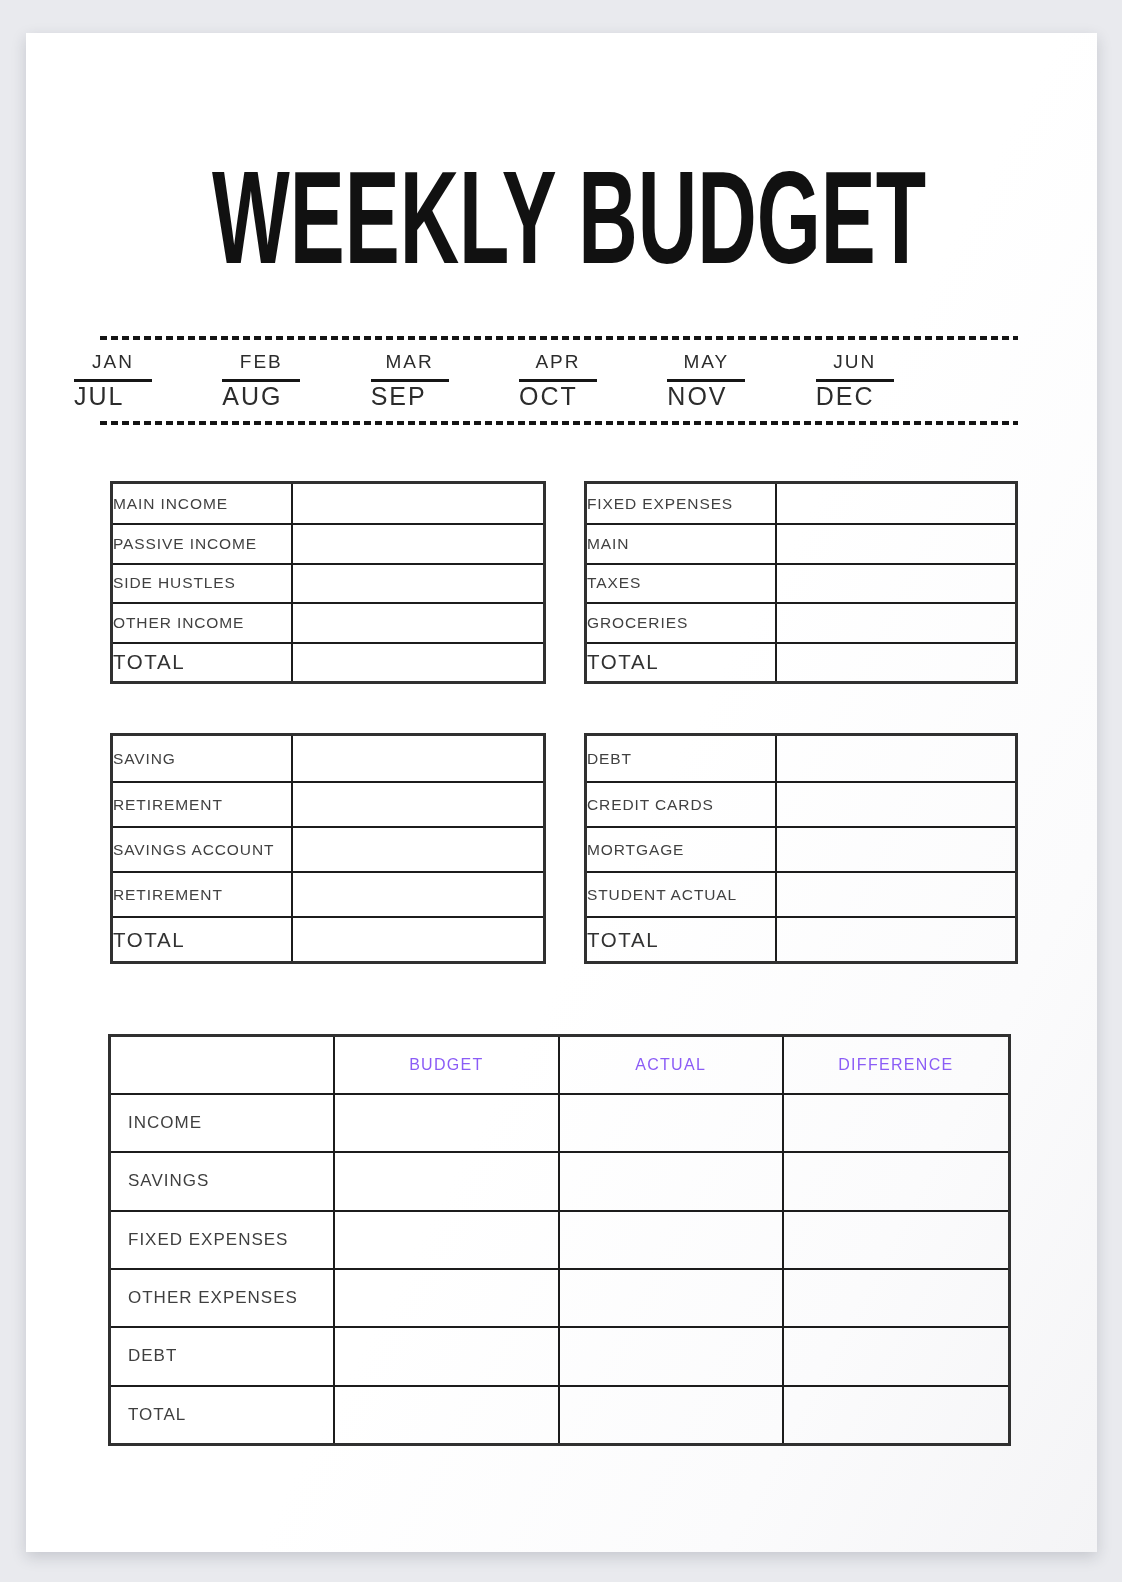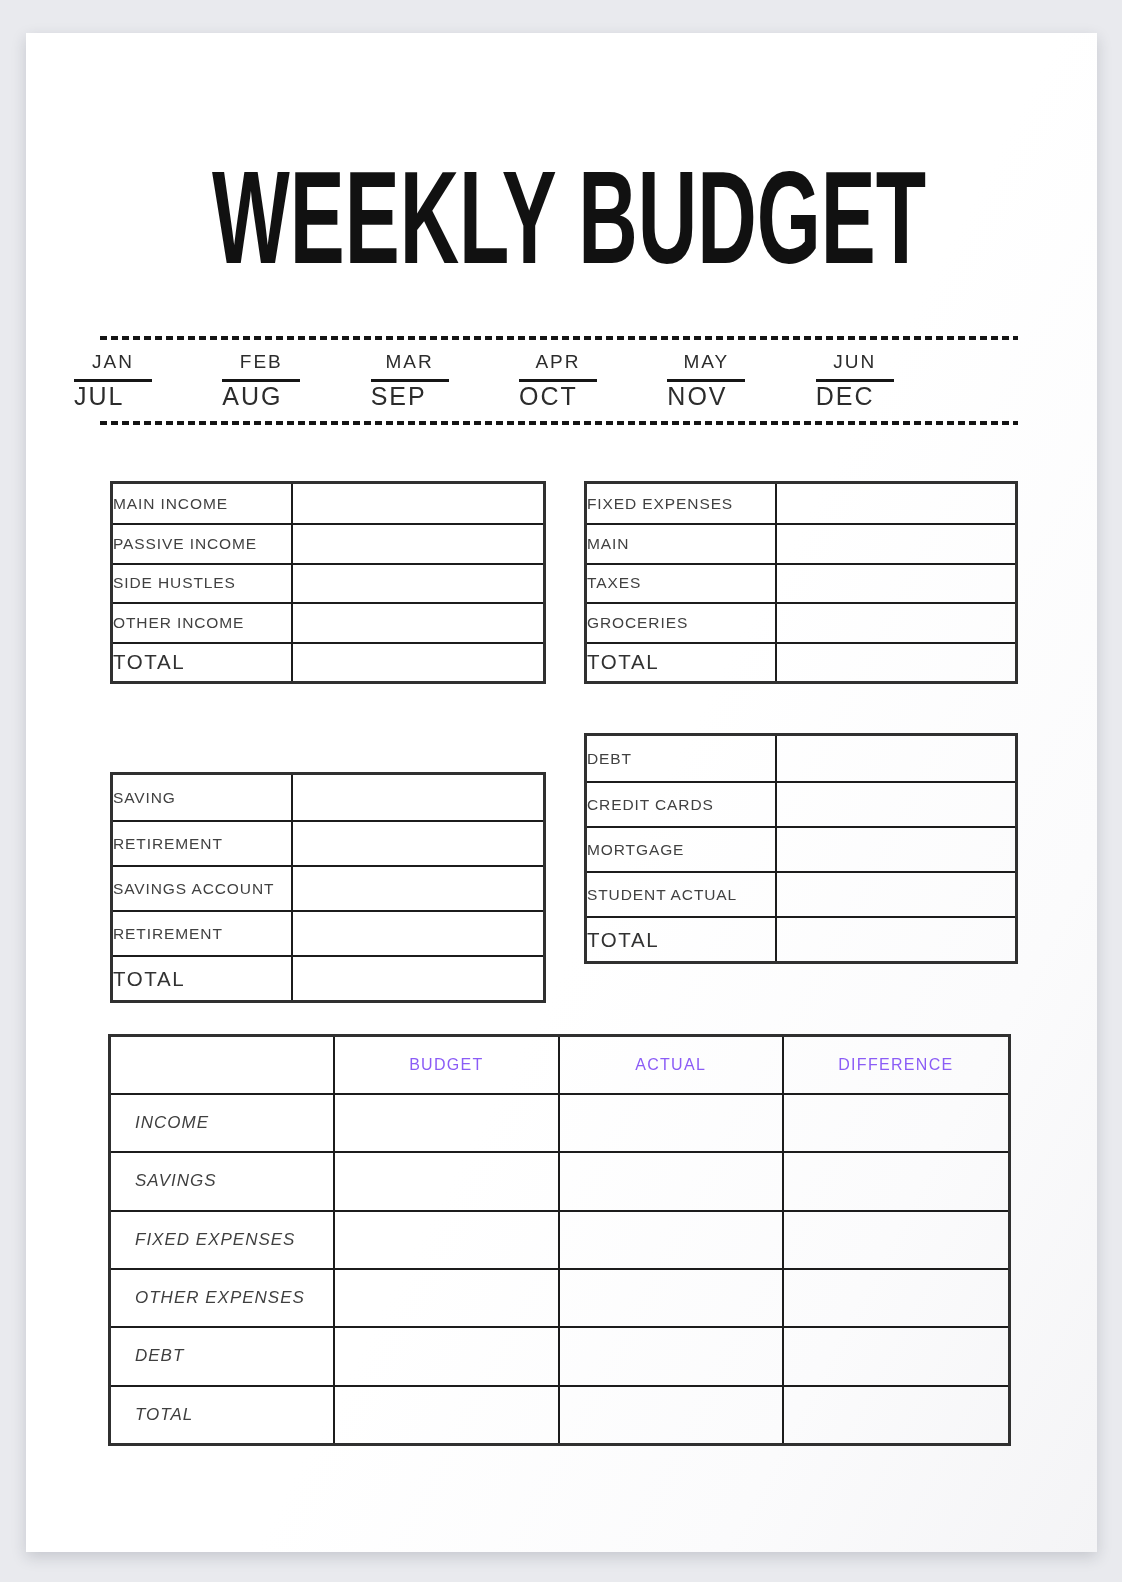--- a/index.html
+++ b/index.html
@@ -32,21 +32,21 @@
   }
   .month-bottom{
     font-size:25px;letter-spacing:2px;color:#2c2c2c;text-align:center;
   }
   .mini-table{
     position:absolute;box-sizing:border-box;border:3px solid #303030;background:transparent;
     display:grid;grid-template-rows:repeat(5,1fr);
   }
   #t-income{left:110px;top:481px;width:436px;height:203px;}
   #t-fixed{left:584px;top:481px;width:434px;height:203px;}
-  #t-savings{left:110px;top:772px;width:436px;height:231px;}
+  #t-savings{left:110px;top:733px;width:436px;height:231px;}
   #t-debt{left:584px;top:733px;width:434px;height:231px;}
   .mini-row{display:grid;grid-template-columns:180px 1fr;border-top:2px solid #1c1c1c;min-height:0;}
   .mini-table.right .mini-row{grid-template-columns:190px 1fr;}
   .mini-row:first-child{border-top:none;}
   .mini-row .lbl{
     border-right:2px solid #1c1c1c;display:flex;align-items:center;
     font-size:15.5px;letter-spacing:0.9px;color:#414141;
     white-space:nowrap;overflow:hidden;
   }
   .mini-row .val{min-height:0;}
@@ -58,22 +58,22 @@
   }
   .sum-row{display:grid;grid-template-columns:repeat(4,1fr);border-top:2px solid #1c1c1c;min-height:0;}
   .sum-row:first-child{border-top:none;}
   .sum-row > div{border-right:2px solid #1c1c1c;min-height:0;}
   .sum-row > div:last-child{border-right:none;}
   .sum-head{
     display:flex;align-items:center;justify-content:center;
     font-size:16px;letter-spacing:1.3px;color:#8b5cf6;
   }
   .sum-lbl{
-    display:flex;align-items:center;padding-left:24px;
-    font-size:17px;letter-spacing:1px;color:#3f3f3f;white-space:nowrap;font-style:italic;
+    display:flex;align-items:center;padding-left:17px;
+    font-size:17px;letter-spacing:1px;color:#3f3f3f;white-space:nowrap;
   }
 </style>
 </head>
 <body>
 
 <div class="page"></div>
 
 <div class="title-wrap">
   <svg width="720" height="104">
     <text x="360" y="95" text-anchor="middle" font-family="Liberation Sans, sans-serif" font-size="131" font-weight="bold" fill="#111111" textLength="714" lengthAdjust="spacingAndGlyphs">WEEKLY BUDGET</text>

